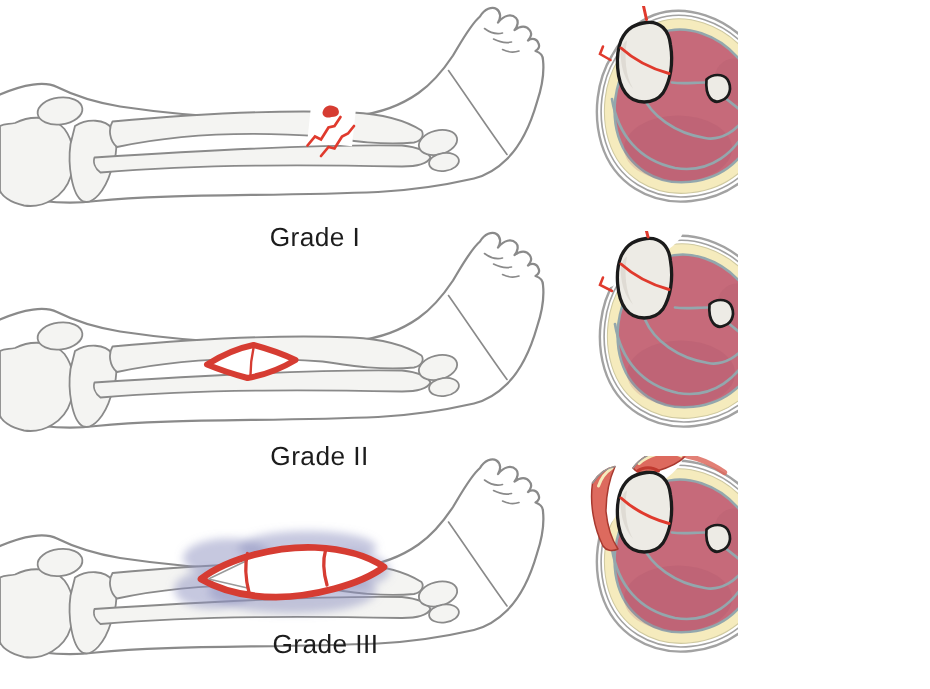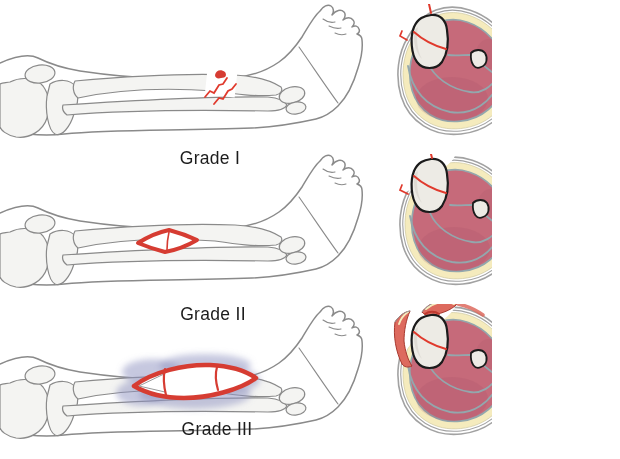--- a/index.html
+++ b/index.html
@@ -104,21 +104,21 @@
     </g>
   </svg>
 
   <svg class="abs" style="left:0;top:150px" width="390" height="152" viewBox="0 0 390 152">
     <use href="#leg-base"></use>
     <g>
       <path class="wound-stroke" d="M138,93 Q154,83 169,80 Q184,84 197,90 Q182,99 165,102 Q150,98 138,93 Z"></path>
       <path class="frac" style="stroke:var(--wound-red);stroke-width:1.6" d="M169,82 Q167,91 167,100"></path>
     </g>
   </svg>
-  <div class="grade-label" style="left:213px;top:304px">Grade II</div>
+  <div class="grade-label" style="left:213px;top:294px">Grade II</div>
   <svg class="abs" style="left:394px;top:154px" width="132" height="136" viewBox="0 0 132 136">
     <use href="#xsec-base"></use>
     <g>
       <ellipse cx="38" cy="6" rx="25" ry="12" fill="#fff" transform="rotate(-22 38 6)"></ellipse>
       <ellipse cx="13" cy="25" rx="9" ry="13" fill="#fff" transform="rotate(18 13 25)"></ellipse>
     </g>
     <use href="#xsec-tibia" transform="translate(-2,-6)"></use>
     <g>
       <path class="frac" d="M20,22 C30,31 41,36 52,39"></path>
       <path class="frac" d="M36,-4 L38,4"></path>

